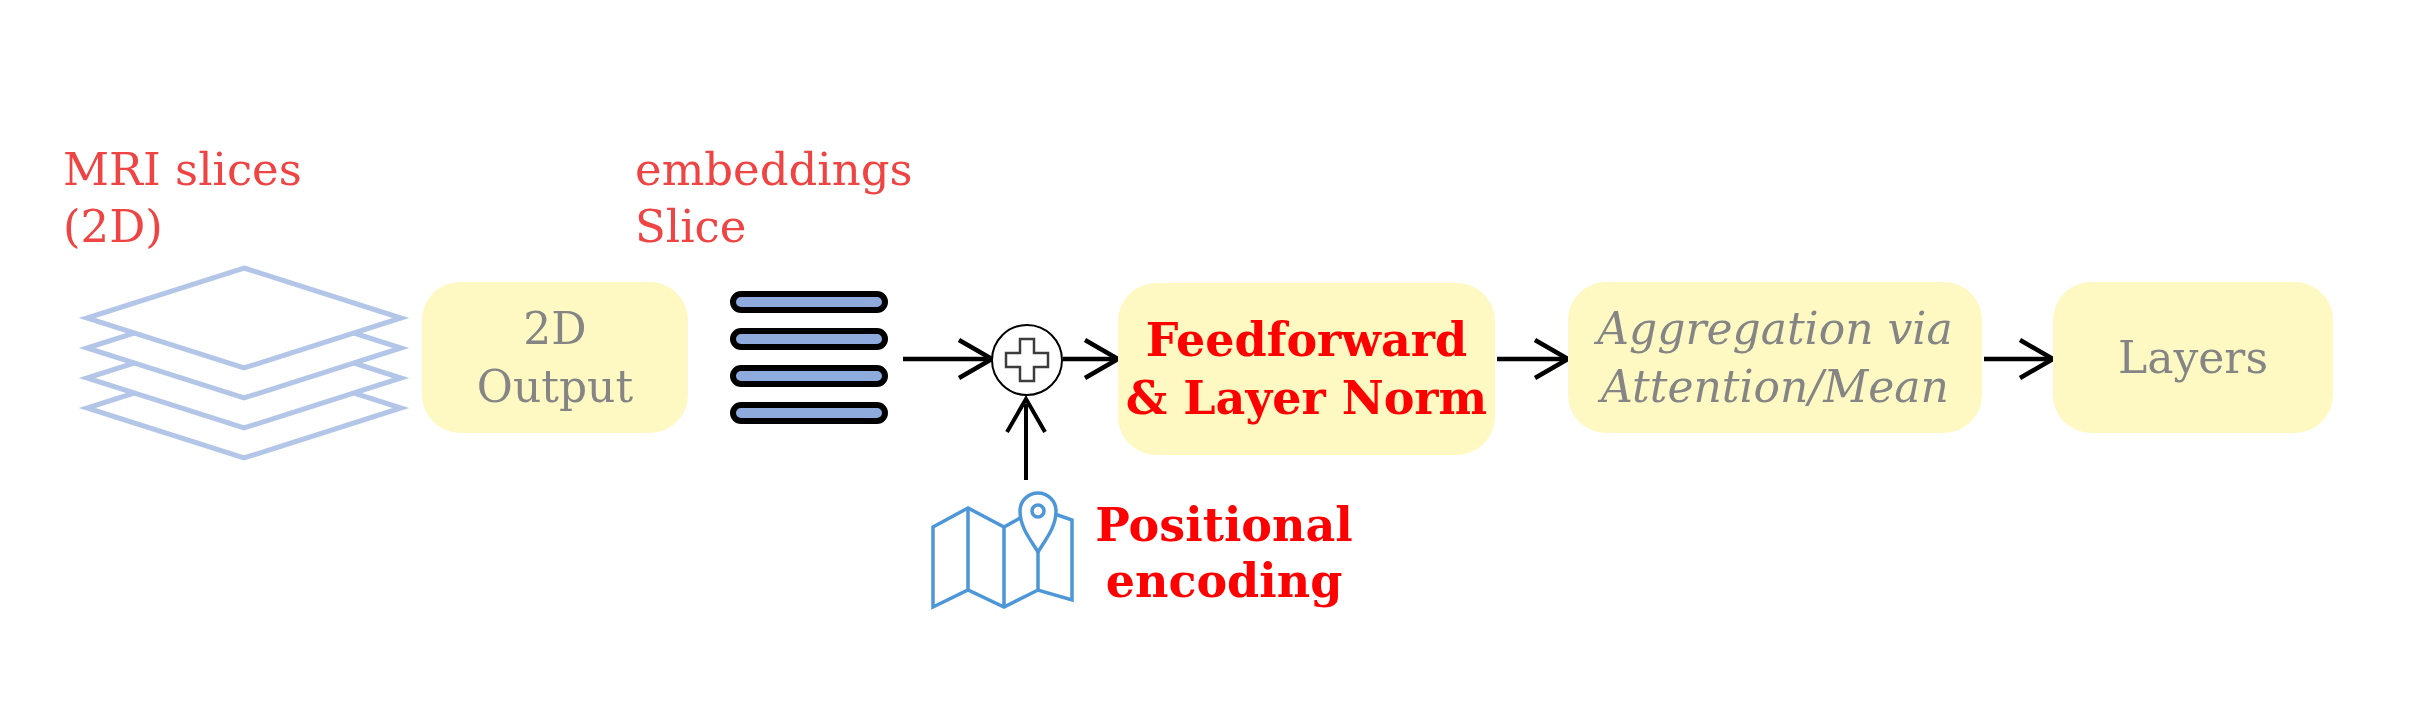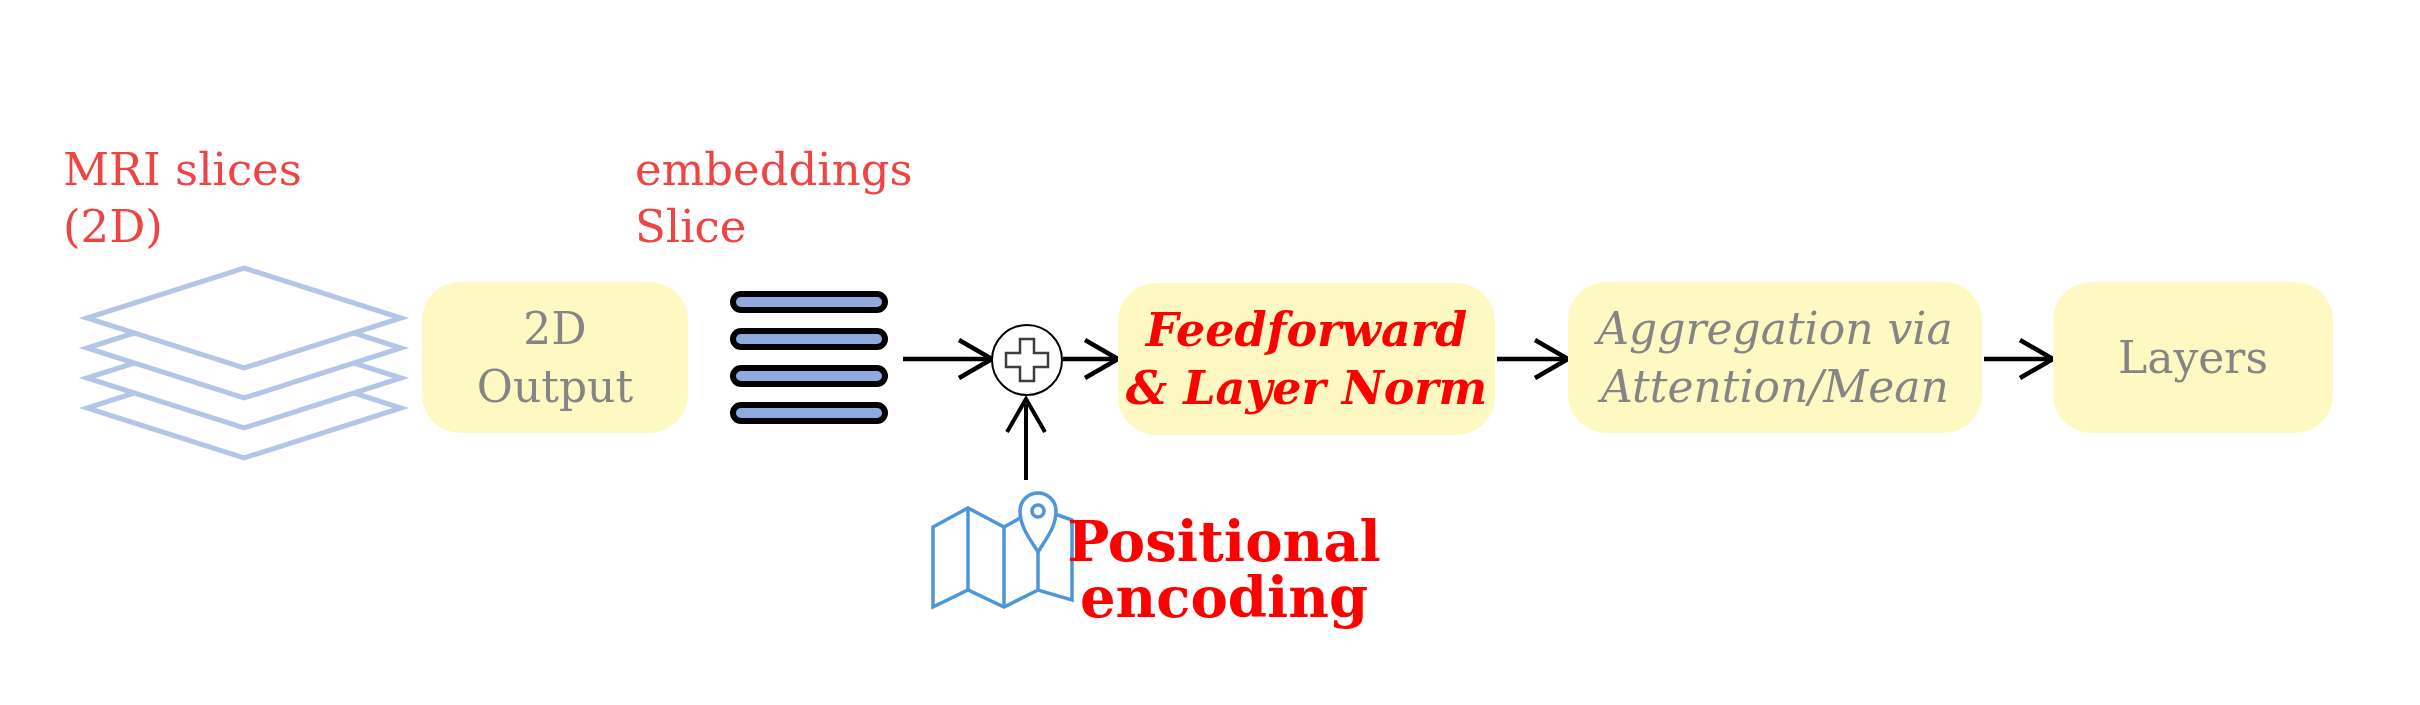--- a/index.html
+++ b/index.html
@@ -45,23 +45,22 @@
     color: #ff0000;
     font-weight: bold;
     font-size: 46px;
   }
   .red-label {
     position: absolute;
     width: 350px;
     text-align: center;
     color: #ff0000;
     font-weight: bold;
-    font-size: 56px;
+    font-size: 46px;
     line-height: 56px;
-    margin-top: 16px;
   }
 </style>
 </head>
 <body>
 
 <div id="canvas">
 
   <svg class="shapes-layer" width="2420" height="705" viewBox="0 0 2420 705">
 
     <g fill="#ffffff" stroke="#b3c6e8" stroke-width="5" stroke-linejoin="miter">
@@ -124,21 +123,21 @@
   <div class="label" style="left:635px; top:141px;">
     <div>embeddings</div>
     <div>Slice</div>
   </div>
 
   <div class="node" style="left:422px; top:282px; width:266px; height:151px;">
     <div>2D</div>
     <div>Output</div>
   </div>
 
-  <div class="node red-node" style="left:1118px; top:283px; width:377px; height:152px;font-style:italic;">
+  <div class="node red-node" style="left:1118px; top:283px; width:377px; height:172px;">
     <div>Feedforward</div>
     <div>&amp; Layer Norm</div>
   </div>
 
   <div class="node" style="left:1568px; top:282px; width:414px; height:151px;font-style:italic;">
     <div>Aggregation via</div>
     <div>Attention/Mean</div>
   </div>
 
   <div class="node" style="left:2053px; top:282px; width:280px; height:151px;">

